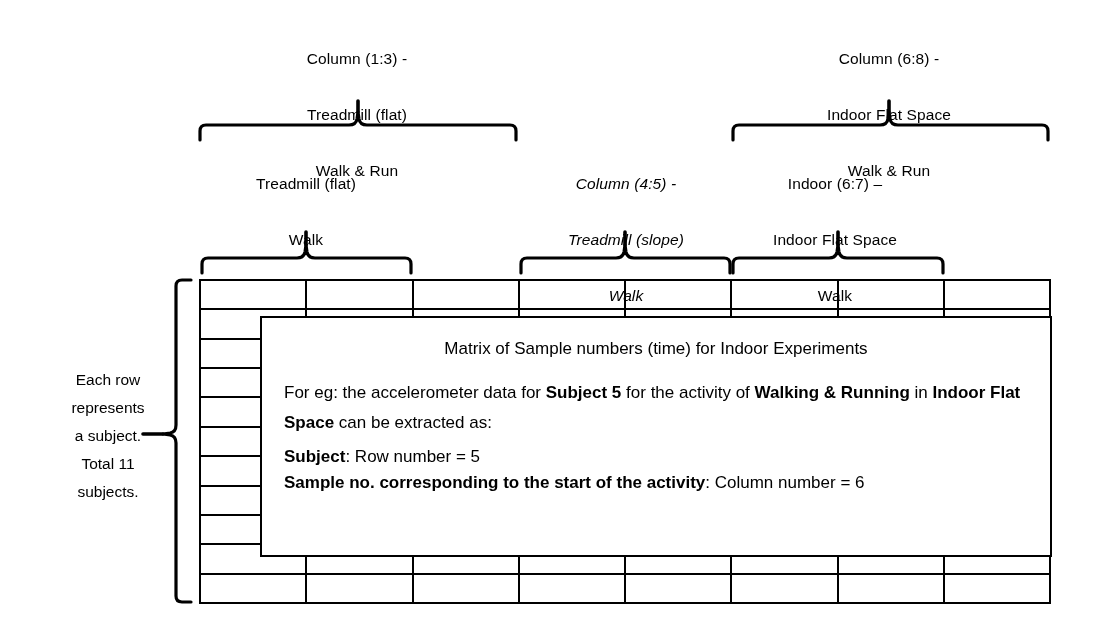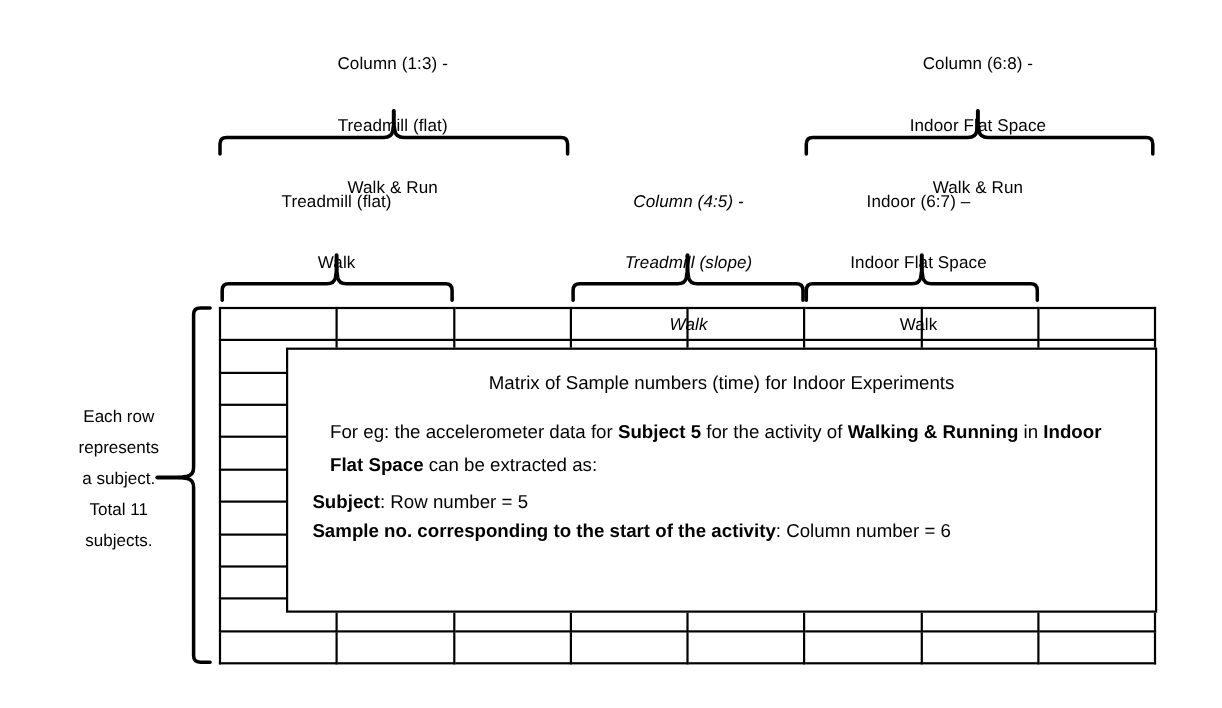--- a/index.html
+++ b/index.html
@@ -60,21 +60,21 @@
   #callout .c-title{
     text-align:center;
     font-size:17px;
     line-height:30px;
     margin-top:6px;
     margin-bottom:14px;
   }
   #callout .c-para{
     font-size:17px;
     line-height:30px;
-    margin:0 0 6px 16px;
+    margin:0 0 6px 0;
     text-align:left;
   }
   #callout .c-list{
     font-size:17px;
     line-height:26px;
   }
   #callout .c-list div{margin:0;padding:0;}
   b{font-weight:bold;}
 </style>
 </head>

